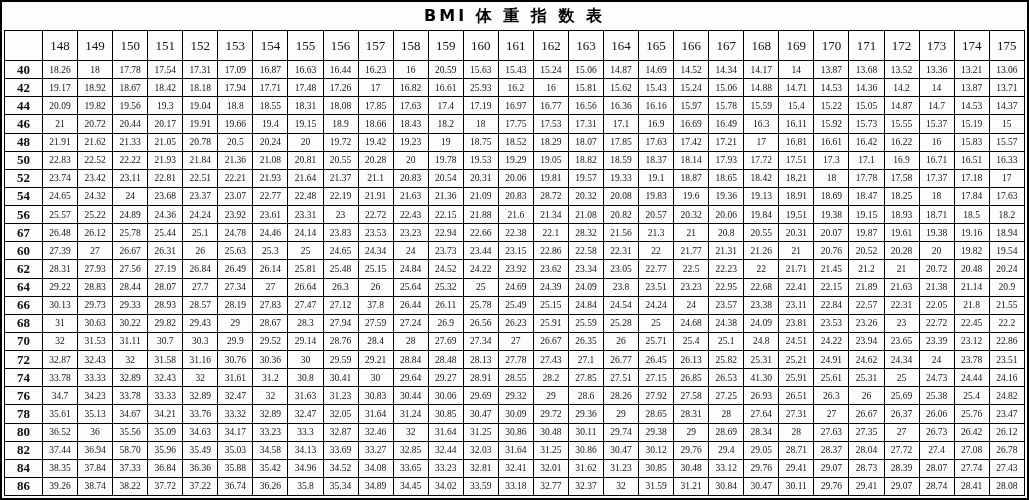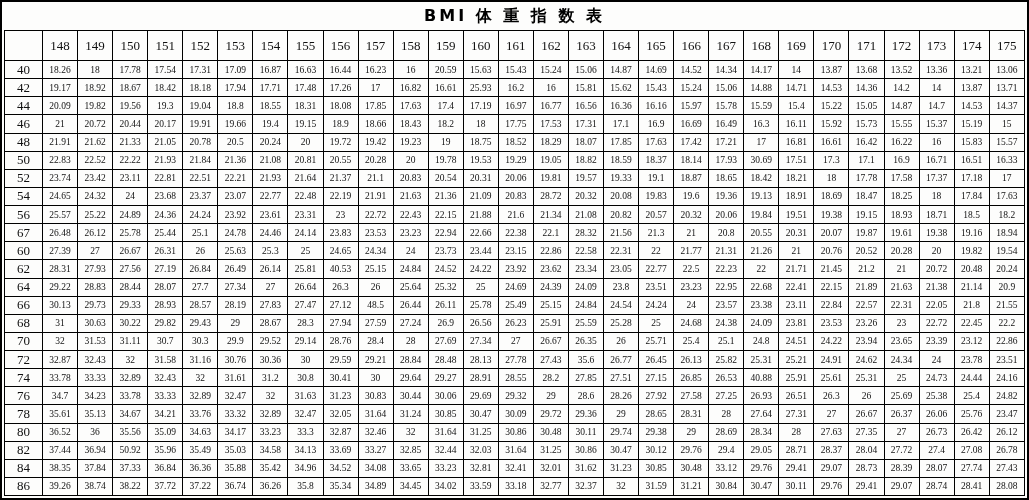--- a/index.html
+++ b/index.html
@@ -23,21 +23,21 @@
     border-collapse:collapse;table-layout:fixed;
   }
   .grid th,.grid td{
     border:1px solid #000;
     text-align:center;vertical-align:middle;
     padding:0;overflow:hidden;white-space:nowrap;
   }
   .grid thead tr{height:30px;padding-left:28px;}
   .grid thead th{font-size:13px;font-weight:normal;}
   .grid th.corner{width:37px;}
-  .grid tbody th{font-size:13px;font-weight:normal;}
+  .grid tbody th{font-size:13px;font-weight:bold;}
   .grid td{font-size:9.5px;letter-spacing:0;}
 </style>
 </head>
 <body>
 
 <div class="page">
   <div class="title">BMI 体 重 指 数 表</div>
   <table class="grid">
     <thead>
       <tr id="header-row">
@@ -243,21 +243,21 @@
           <td>20</td>
           <td>19.78</td>
           <td>19.53</td>
           <td>19.29</td>
           <td>19.05</td>
           <td>18.82</td>
           <td>18.59</td>
           <td>18.37</td>
           <td>18.14</td>
           <td>17.93</td>
-          <td>30.69</td>
+          <td>17.72</td>
           <td>17.51</td>
           <td>17.3</td>
           <td>17.1</td>
           <td>16.9</td>
           <td>16.71</td>
           <td>16.51</td>
           <td>16.33</td>
         </tr>
         <tr>
           <th>52</th>
@@ -417,21 +417,21 @@
         <tr>
           <th>62</th>
           <td>28.31</td>
           <td>27.93</td>
           <td>27.56</td>
           <td>27.19</td>
           <td>26.84</td>
           <td>26.49</td>
           <td>26.14</td>
           <td>25.81</td>
-          <td>40.53</td>
+          <td>25.48</td>
           <td>25.15</td>
           <td>24.84</td>
           <td>24.52</td>
           <td>24.22</td>
           <td>23.92</td>
           <td>23.62</td>
           <td>23.34</td>
           <td>23.05</td>
           <td>22.77</td>
           <td>22.5</td>
@@ -480,21 +480,21 @@
           <th>66</th>
           <td>30.13</td>
           <td>29.73</td>
           <td>29.33</td>
           <td>28.93</td>
           <td>28.57</td>
           <td>28.19</td>
           <td>27.83</td>
           <td>27.47</td>
           <td>27.12</td>
-          <td>48.5</td>
+          <td>37.8</td>
           <td>26.44</td>
           <td>26.11</td>
           <td>25.78</td>
           <td>25.49</td>
           <td>25.15</td>
           <td>24.84</td>
           <td>24.54</td>
           <td>24.24</td>
           <td>24</td>
           <td>23.57</td>
@@ -579,21 +579,21 @@
           <td>30.76</td>
           <td>30.36</td>
           <td>30</td>
           <td>29.59</td>
           <td>29.21</td>
           <td>28.84</td>
           <td>28.48</td>
           <td>28.13</td>
           <td>27.78</td>
           <td>27.43</td>
-          <td>35.6</td>
+          <td>27.1</td>
           <td>26.77</td>
           <td>26.45</td>
           <td>26.13</td>
           <td>25.82</td>
           <td>25.31</td>
           <td>25.21</td>
           <td>24.91</td>
           <td>24.62</td>
           <td>24.34</td>
           <td>24</td>
@@ -615,21 +615,21 @@
           <td>29.64</td>
           <td>29.27</td>
           <td>28.91</td>
           <td>28.55</td>
           <td>28.2</td>
           <td>27.85</td>
           <td>27.51</td>
           <td>27.15</td>
           <td>26.85</td>
           <td>26.53</td>
-          <td>40.88</td>
+          <td>41.30</td>
           <td>25.91</td>
           <td>25.61</td>
           <td>25.31</td>
           <td>25</td>
           <td>24.73</td>
           <td>24.44</td>
           <td>24.16</td>
         </tr>
         <tr>
           <th>76</th>
@@ -721,21 +721,21 @@
           <td>27.35</td>
           <td>27</td>
           <td>26.73</td>
           <td>26.42</td>
           <td>26.12</td>
         </tr>
         <tr>
           <th>82</th>
           <td>37.44</td>
           <td>36.94</td>
-          <td>50.92</td>
+          <td>58.70</td>
           <td>35.96</td>
           <td>35.49</td>
           <td>35.03</td>
           <td>34.58</td>
           <td>34.13</td>
           <td>33.69</td>
           <td>33.27</td>
           <td>32.85</td>
           <td>32.44</td>
           <td>32.03</td>

